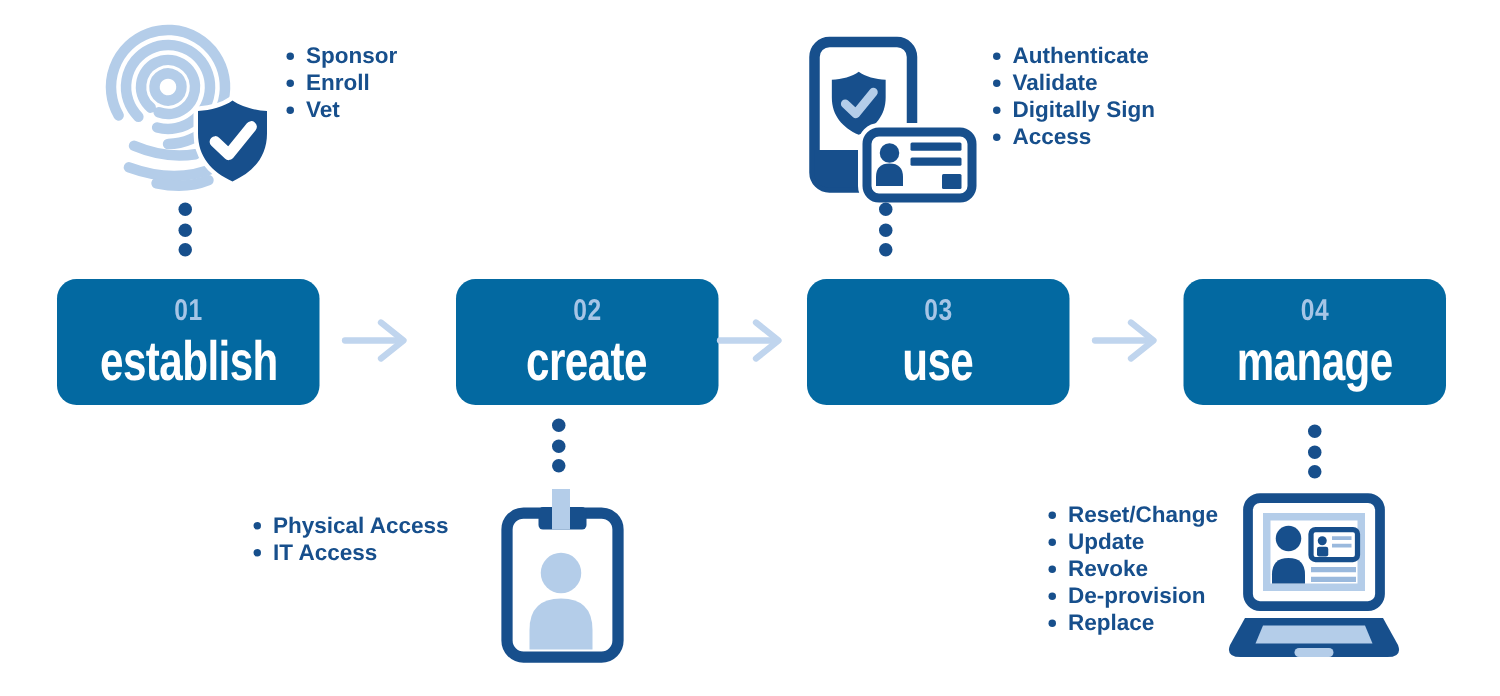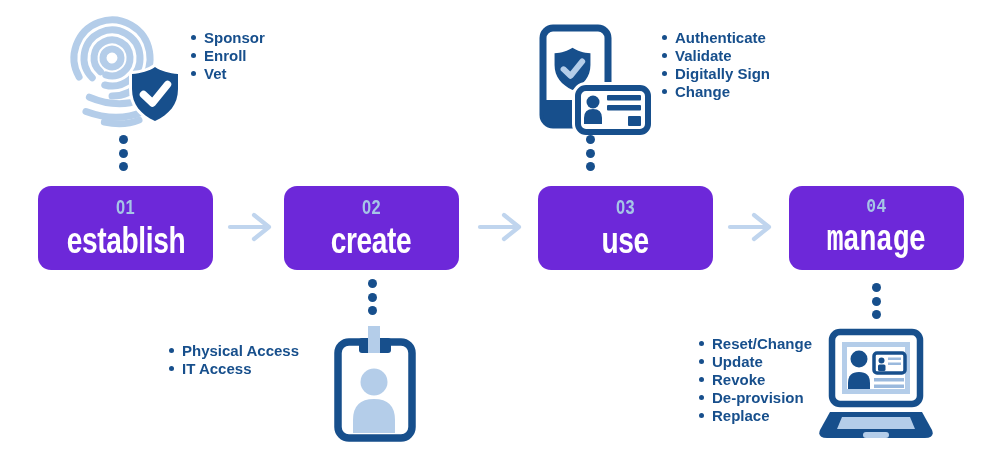--- a/index.html
+++ b/index.html
@@ -9,21 +9,21 @@
     font-family:"Liberation Sans", sans-serif;
     position:relative;
     overflow:hidden;
   }
   .canvas { position:absolute; inset:0; width:1000px; height:378px; }
 
   
   .step-box {
     position:absolute;
     width:175px; height:84px;
-    background:#6d28d9;
+    background:#0369a1;
     border-radius:13px;
     display:flex; flex-direction:column;
     align-items:center; justify-content:center;
     top:186px;
   }
   .box-num {
     font-weight:bold; font-size:20px; line-height:1;
     color:#a6c5e6;
     transform:scaleX(0.82);
     letter-spacing:0.5px;
@@ -100,21 +100,21 @@
     <div class="box-label">establish</div>
   </div>
 
   <svg class="arrow" style="left:227px;" width="48" height="34" viewBox="0 0 48 34">
     <g fill="none" stroke="#c0d5ee" stroke-width="4.2" stroke-linecap="round" stroke-linejoin="round">
       <path d="M3,17 H40"></path>
         <path d="M27,5 L42,17 L27,29"></path>
     </g>
   </svg>
 
-  <div class="step-box" style="left:284px;align-items:center;">
+  <div class="step-box" style="left:304px;align-items:center;">
     <div class="box-num">02</div>
     <div class="box-label">create</div>
   </div>
 
   <div class="dots" style="left:368px; top:279px;">
       <i></i>
       <i></i>
       <i></i>
     </div>
 
@@ -170,21 +170,21 @@
     <li>
         <span class="bdot"></span>
         <span>Validate</span>
       </li>
     <li>
         <span class="bdot"></span>
         <span>Digitally Sign</span>
       </li>
     <li>
         <span class="bdot"></span>
-        <span>Change</span>
+        <span>Access</span>
       </li>
   </ul>
 
   <div class="dots" style="left:586px; top:135px;">
       <i></i>
       <i></i>
       <i></i>
     </div>
 
   <div class="step-box" style="left:538px;justify-content:center;">
@@ -192,21 +192,21 @@
     <div class="box-label">use</div>
   </div>
 
   <svg class="arrow" style="left:727px;" width="48" height="34" viewBox="0 0 48 34">
     <g fill="none" stroke="#c0d5ee" stroke-width="4.2" stroke-linecap="round" stroke-linejoin="round">
       <path d="M3,17 H40"></path>
         <path d="M27,5 L42,17 L27,29"></path>
     </g>
   </svg>
 
-  <div class="step-box" style="left:789px;font-family:Liberation Mono, monospace;">
+  <div class="step-box" style="left:789px;">
     <div class="box-num">04</div>
     <div class="box-label">manage</div>
   </div>
 
   <div class="dots" style="left:872px; top:283px;">
       <i></i>
       <i></i>
       <i></i>
     </div>
 

